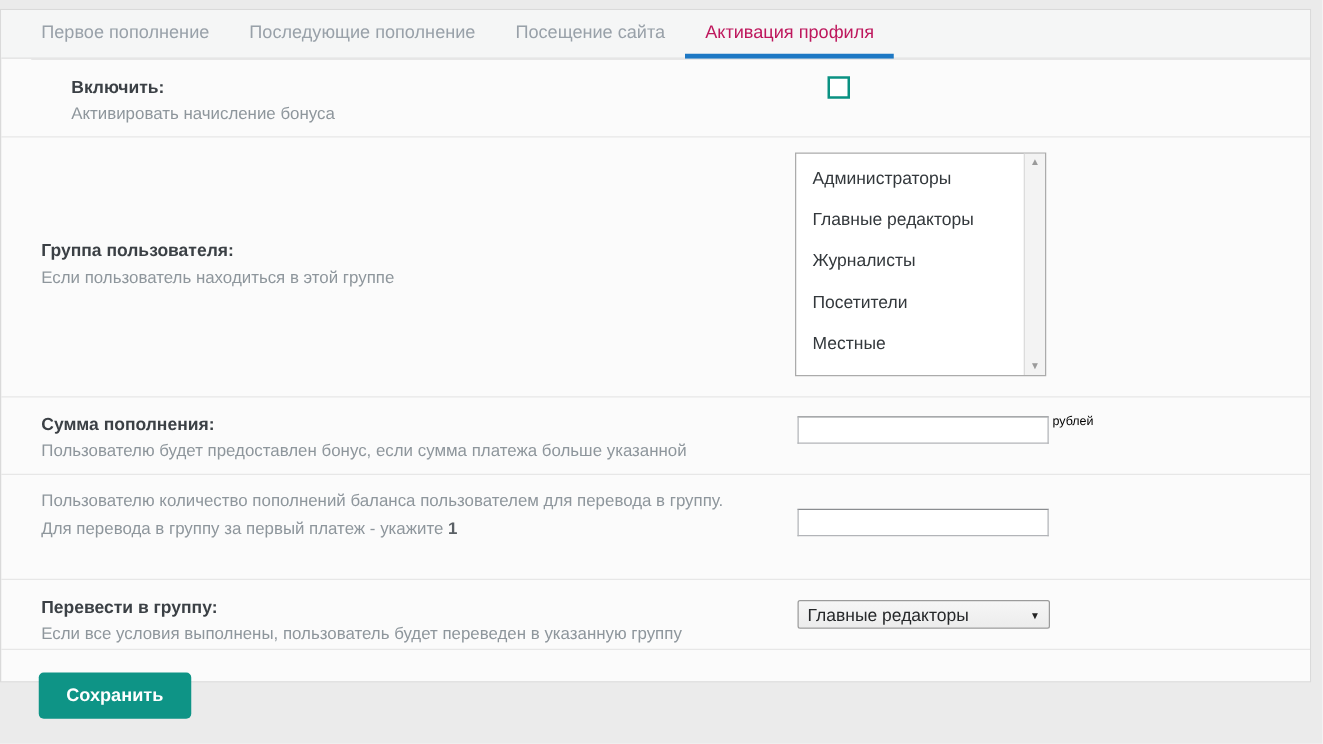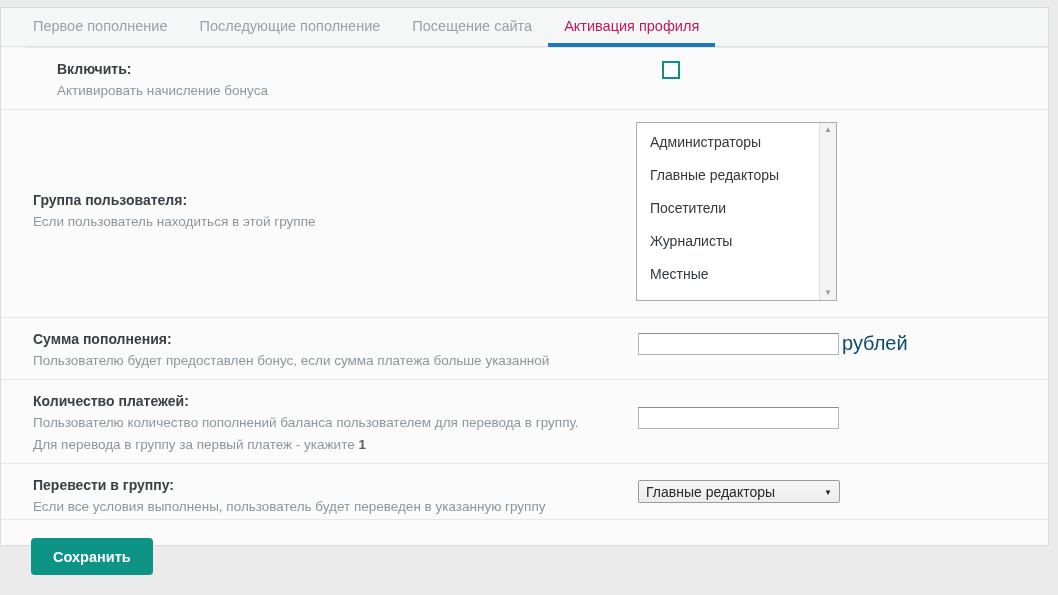--- a/index.html
+++ b/index.html
@@ -97,21 +97,21 @@
     width:201px; height:22px;
     border:1px solid #b2b4b8;
     border-top-color:#8a8d90;
     background:#fff;
     font-family:inherit; font-size:13px;
     padding:0 5px;
     outline:none;
   }
   .unit-label {
     position:absolute; left:841px; top:14px;
-    font-size:20px; color:#0c4a6e;
+    font-size:10px; color:#000000;
   }
 
   
   .dropdown {
     position:absolute; left:637px; top:16px;
     width:202px; height:23px;
     border:1px solid #9b9b9b;
     border-radius:2px;
     background:linear-gradient(#f6f6f6,#ececec);
     display:flex; align-items:center;
@@ -153,40 +153,39 @@
     <span class="checkbox"></span>
   </div>
 
   <div class="row row-group">
     <div class="row-label">Группа пользователя:</div>
     <div class="row-desc">Если пользователь находиться в этой группе</div>
     <div class="listbox">
       <div class="listbox-options">
         <div class="listbox-option">Администраторы</div>
         <div class="listbox-option">Главные редакторы</div>
+        <div class="listbox-option">Журналисты</div>
         <div class="listbox-option">Посетители</div>
-        <div class="listbox-option">Журналисты</div>
         <div class="listbox-option">Местные</div>
       </div>
       <div class="listbox-scrollbar">
         <span class="scroll-arrow">▲</span>
         <span class="scroll-arrow">▼</span>
       </div>
     </div>
   </div>
 
   <div class="row row-amount">
     <div class="row-label">Сумма пополнения:</div>
     <div class="row-desc">Пользователю будет предоставлен бонус, если сумма платежа больше указанной</div>
     <input class="text-input" style="top: 15px;" type="text" value="">
     <span class="unit-label">рублей</span>
   </div>
 
   <div class="row row-payments">
-    <div class="row-label">Количество платежей:</div>
     <div class="row-desc">Пользователю количество пополнений баланса пользователем для перевода в группу.</div>
     <div class="row-desc"><span>Для перевода в группу за первый платеж - укажите </span><b>1</b></div>
     <input class="text-input" style="top: 27px;" type="text" value="">
   </div>
 
   <div class="row row-transfer">
     <div class="row-label">Перевести в группу:</div>
     <div class="row-desc">Если все условия выполнены, пользователь будет переведен в указанную группу</div>
     <div class="dropdown">
       <span>Главные редакторы</span>

